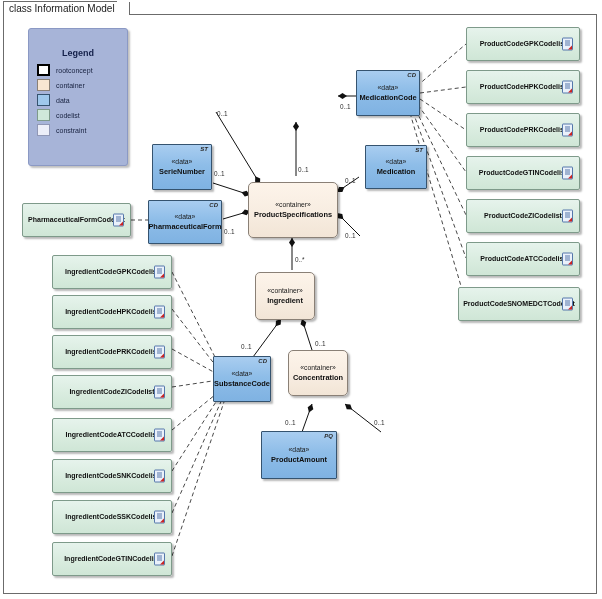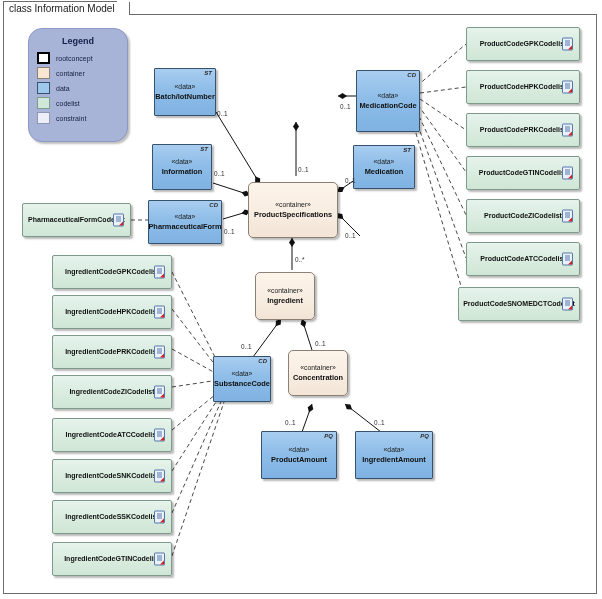--- a/index.html
+++ b/index.html
@@ -40,22 +40,22 @@
 
   
   .doc-ico{position:absolute;right:6px;top:50%;transform:translateY(-50%);
            width:9px;height:11px;background:#eaf1fb;border:1px solid #5577aa;border-radius:1px;}
   .doc-ico:before{content:"";position:absolute;left:1.5px;top:2px;width:5px;height:1px;
            box-shadow:0 2px 0 #5577aa,0 4px 0 #5577aa;background:#5577aa;}
   .doc-ico:after{content:"";position:absolute;right:0px;bottom:0px;width:0;height:0;
            border-left:4px solid transparent;border-bottom:4px solid #cc2222;}
 
   
-  .legend{position:absolute;z-index:4;background:#a7b4d8;border:1px solid #8b99c4;border-radius:14px;
-          box-shadow:2px 2px 2px rgba(0,0,0,0.25);padding:6px 8px;}
+  .legend{position:absolute;z-index:4;background:#a7b4d8;border:1px solid #8b99c4;border-radius:3px;
+          box-shadow:2px 2px 2px rgba(0,0,0,0.25);padding:18px 8px;}
   .legend h4{margin:1px 0 6px 0;font-size:9px;text-align:center;color:#14204a;font-weight:bold;}
   .legend .row{display:flex;align-items:center;margin:3px 0;}
   .legend .sw{width:13px;height:12px;margin-right:6px;box-sizing:border-box;}
   .legend .lb{font-size:7px;color:#17213f;}
   .sw-root{background:#ffffff;border:2px solid #000;}
   .sw-container{background:#f8e6d2;border:1px solid #8a8076;}
   .sw-data{background:#9fc8ec;border:1px solid #35536f;}
   .sw-codelist{background:#cfe8da;border:1px solid #7e9a8a;}
   .sw-constraint{background:#eceef8;border:1px solid #9097b5;}
 
@@ -149,50 +149,45 @@
       <span class="sw sw-codelist"></span>
       <span class="lb">codelist</span>
     </div>
     <div class="row">
       <span class="sw sw-constraint"></span>
       <span class="lb">constraint</span>
     </div>
   </div>
 
 
-  <div class="node n-data" style="left:356px;top:70px;width:64px;height:62px;">
+  <div class="node n-data" style="left:356px;top:70px;width:64px;height:46px;">
     <span class="corner">CD</span>
     <span class="stereo">«data»</span>
     <span class="nm">MedicationCode</span>
   </div>
 
-  <div class="node n-data" style="left:154px;top:68px;width:62px;height:48px;">
-    <span class="corner">ST</span>
-    <span class="stereo">«data»</span>
-    <span class="nm">Batch/lotNumber</span>
-  </div>
 
   <div class="node n-data" style="left:152px;top:144px;width:60px;height:46px;">
     <span class="corner">ST</span>
     <span class="stereo">«data»</span>
-    <span class="nm">Information</span>
+    <span class="nm">SerieNumber</span>
   </div>
 
   <div class="node n-data" style="left:148px;top:200px;width:74px;height:44px;">
     <span class="corner">CD</span>
     <span class="stereo">«data»</span>
     <span class="nm">PharmaceuticalForm</span>
   </div>
 
   <div class="node n-container" style="left:248px;top:182px;width:90px;height:56px;">
     <span class="stereo">«container»</span>
     <span class="nm">ProductSpecifications</span>
   </div>
 
-  <div class="node n-data" style="left:353px;top:145px;width:62px;height:44px;">
+  <div class="node n-data" style="left:365px;top:145px;width:62px;height:44px;">
     <span class="corner">ST</span>
     <span class="stereo">«data»</span>
     <span class="nm">Medication</span>
   </div>
 
 
   <div class="node n-container" style="left:255px;top:272px;width:60px;height:48px;">
     <span class="stereo">«container»</span>
     <span class="nm">Ingredient</span>
   </div>
@@ -207,25 +202,20 @@
     <span class="stereo">«container»</span>
     <span class="nm">Concentration</span>
   </div>
 
   <div class="node n-data" style="left:261px;top:431px;width:76px;height:48px;">
     <span class="corner">PQ</span>
     <span class="stereo">«data»</span>
     <span class="nm">ProductAmount</span>
   </div>
 
-  <div class="node n-data" style="left:355px;top:431px;width:78px;height:48px;">
-    <span class="corner">PQ</span>
-    <span class="stereo">«data»</span>
-    <span class="nm">IngredientAmount</span>
-  </div>
 
   <div class="node n-codelist" style="left:22px;top:203px;width:109px;height:34px;">
     <span class="nm">PharmaceuticalFormCodelist</span>
     <span class="doc-ico"></span>
   </div>
 
   <div class="node n-codelist" style="left:466px;top:27px;width:114px;height:34px;">
     <span class="nm">ProductCodeGPKCodelist</span>
     <span class="doc-ico"></span>
   </div>

